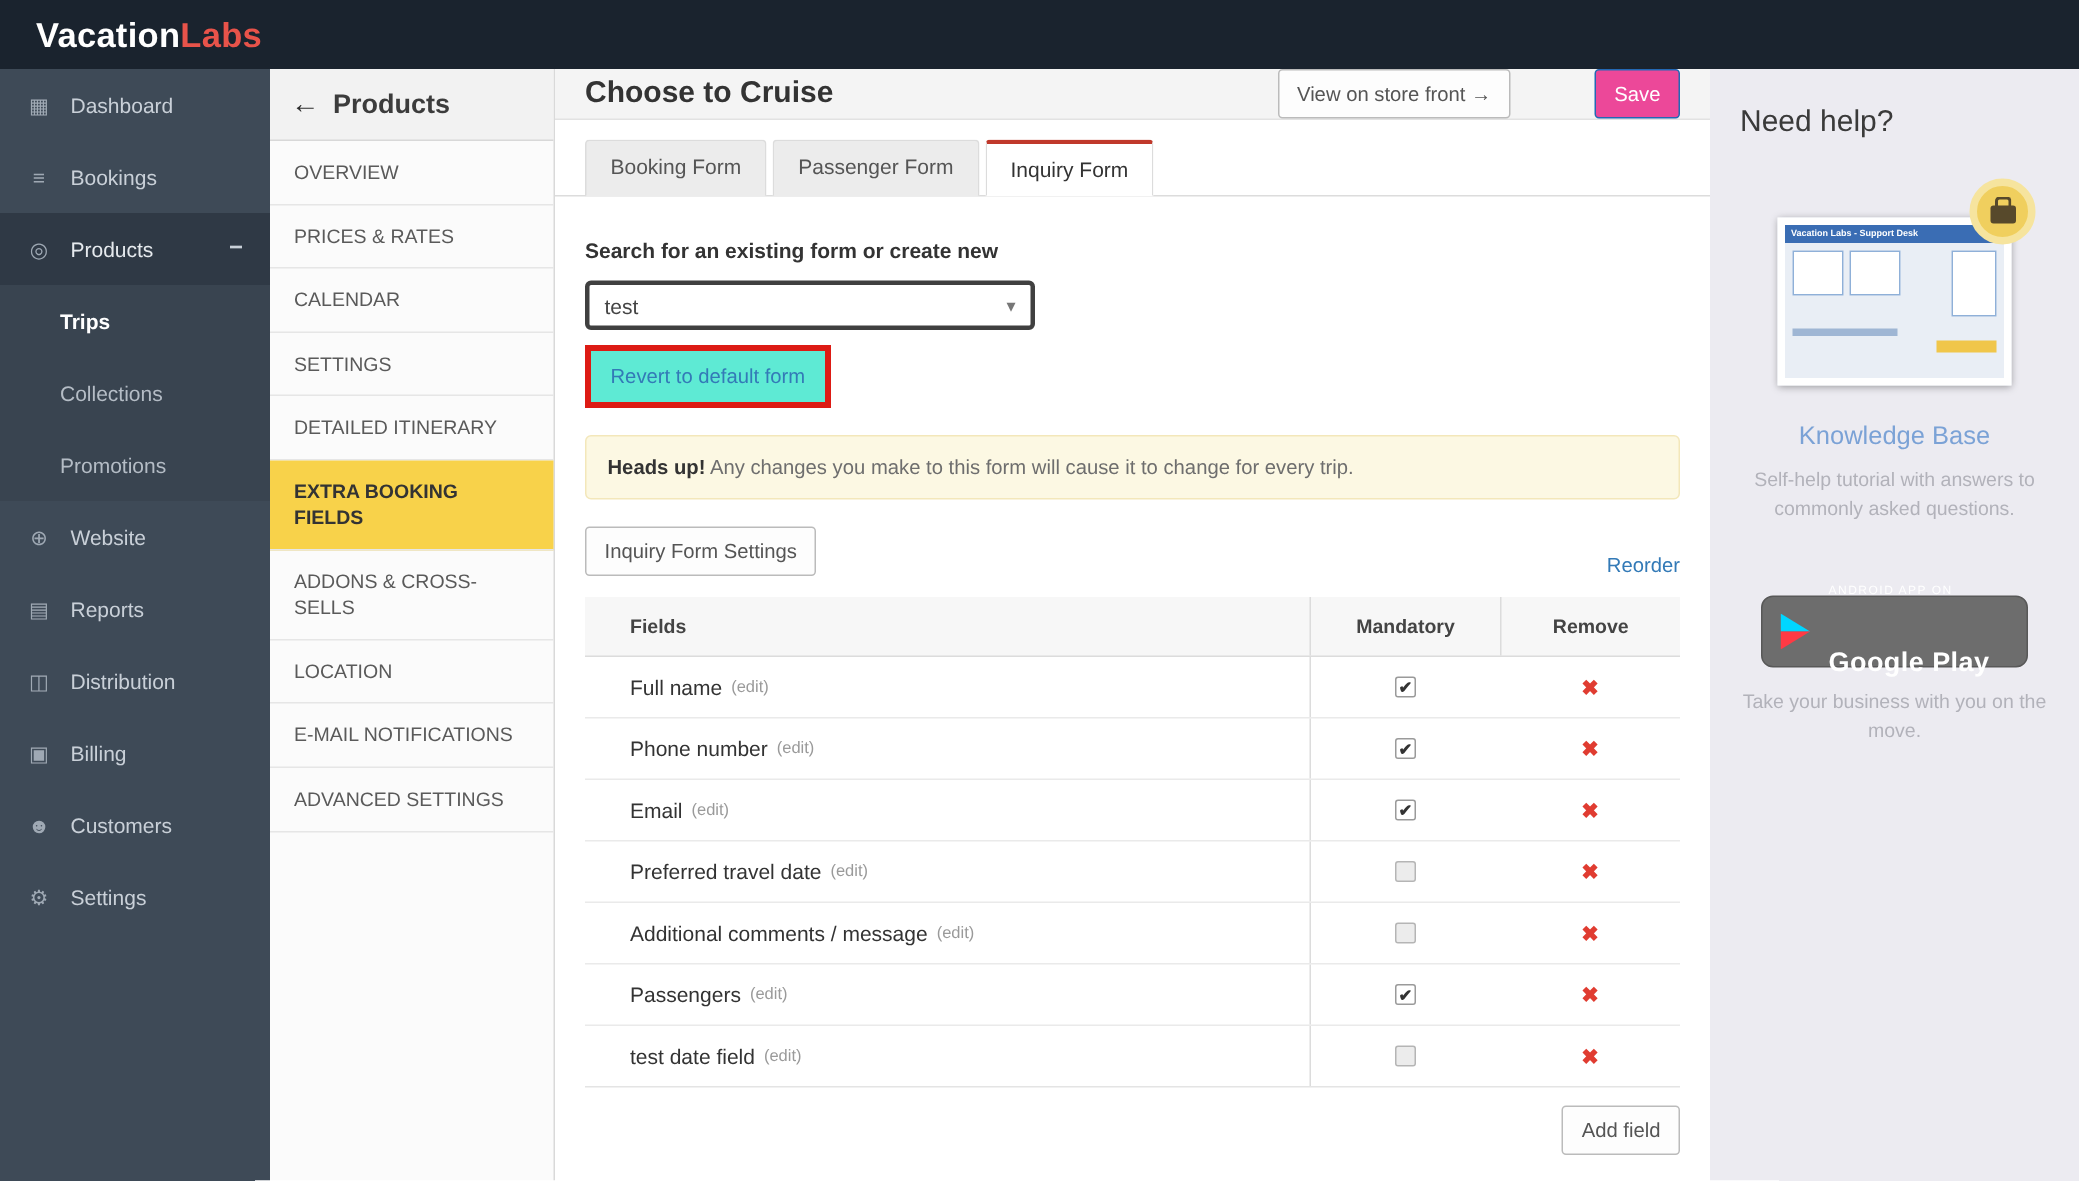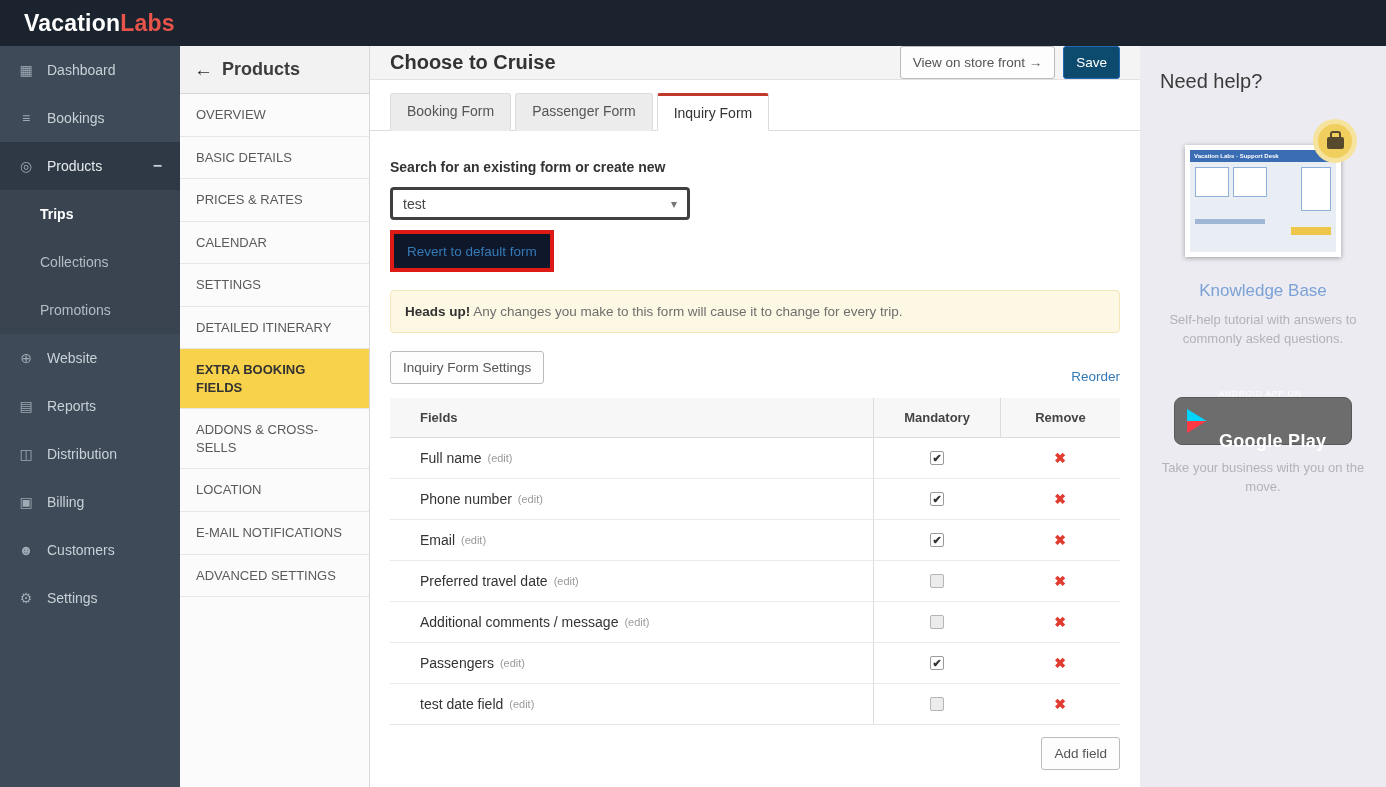--- a/index.html
+++ b/index.html
@@ -38,36 +38,36 @@
              line-height: 1.35; cursor: pointer; }
   .pn-item.active { background: #f8d24a; color: #333; font-weight: bold; }
 
   
   .main { width: 770px; flex-shrink: 0; background: #fff; display: flex; flex-direction: column; }
   .main-header { height: 46px; background: #f4f4f4; border-bottom: 1px solid #e2e2e2;
                  display: flex; align-items: center; padding: 0 20px; gap: 8px; }
   .page-title { flex: 1; font-size: 20px; color: #333; }
   .btn { border-radius: 3px; font-size: 13.5px; padding: 8px 12px; cursor: pointer; border: 1px solid transparent; }
   .btn-default { background: #fdfdfd; border-color: #bbb; color: #555; }
-  .btn-primary { background: #0c4a6e; border-color: #2368b4; color: #fff; }
+  .btn-primary { background: #ec4899; border-color: #2368b4; color: #fff; margin-left: 48px; }
 
   .tabbar { display: flex; gap: 4px; padding: 13px 20px 0; border-bottom: 1px solid #dcdcdc; background: #fff; }
   .tab { padding: 9px 16px; font-size: 14px; color: #555; background: #ececec;
          border: 1px solid #dcdcdc; border-bottom: 1px solid transparent; border-radius: 3px 3px 0 0;
          margin-bottom: -1px; cursor: pointer; }
   .tab.active { background: #fff; color: #333; border-top: 3px solid #c0392b; border-bottom-color: #fff; }
 
   .content { padding: 20px; flex: 1; }
   .search-label { font-size: 14px; font-weight: bold; color: #333; margin: 8px 0 12px; }
   .select { width: 300px; height: 33px; border: 3px solid #404040; border-radius: 4px; background: #fff;
             display: flex; align-items: center; justify-content: space-between; padding: 0 10px;
             font-size: 14px; color: #444; cursor: pointer; }
   .select .caret { color: #777; font-size: 12px; }
 
-  .annotation { display: inline-block; border: 4px solid #dd1b14; padding: 8px 13px; margin-top: 10px; background: #0f172a; }
+  .annotation { display: inline-block; border: 4px solid #dd1b14; padding: 8px 13px; margin-top: 10px; background: #5eead4; }
   .link { color: #337ab7; font-size: 13.5px; text-decoration: none; cursor: pointer; }
 
   .warning { margin-top: 18px; background: #fcf8e3; border: 1px solid #f3e7ba; border-radius: 4px;
              padding: 13px 14px; font-size: 13.5px; color: #6e6e6e; }
   .warning b { color: #333; }
 
   .toolbar-row { display: flex; justify-content: space-between; align-items: flex-end; margin-top: 18px; }
 
   .ftable { margin-top: 14px; border-bottom: 1px solid #e4e4e4; }
   .thead { display: flex; background: #f7f7f7; border-bottom: 1px solid #dcdcdc;
@@ -174,21 +174,20 @@
       <span>Settings</span>
     </div>
   </nav>
 
   <nav class="product-nav">
     <div class="pn-header">
       <span class="arrow">←</span>
       <span>Products</span>
     </div>
     <div class="pn-item">OVERVIEW</div>
-    <div class="pn-item">BASIC DETAILS</div>
     <div class="pn-item">PRICES &amp; RATES</div>
     <div class="pn-item">CALENDAR</div>
     <div class="pn-item">SETTINGS</div>
     <div class="pn-item">DETAILED ITINERARY</div>
     <div class="pn-item active">EXTRA BOOKING FIELDS</div>
     <div class="pn-item">ADDONS &amp; CROSS-SELLS</div>
     <div class="pn-item">LOCATION</div>
     <div class="pn-item">E-MAIL NOTIFICATIONS</div>
     <div class="pn-item">ADVANCED SETTINGS</div>
   </nav>

